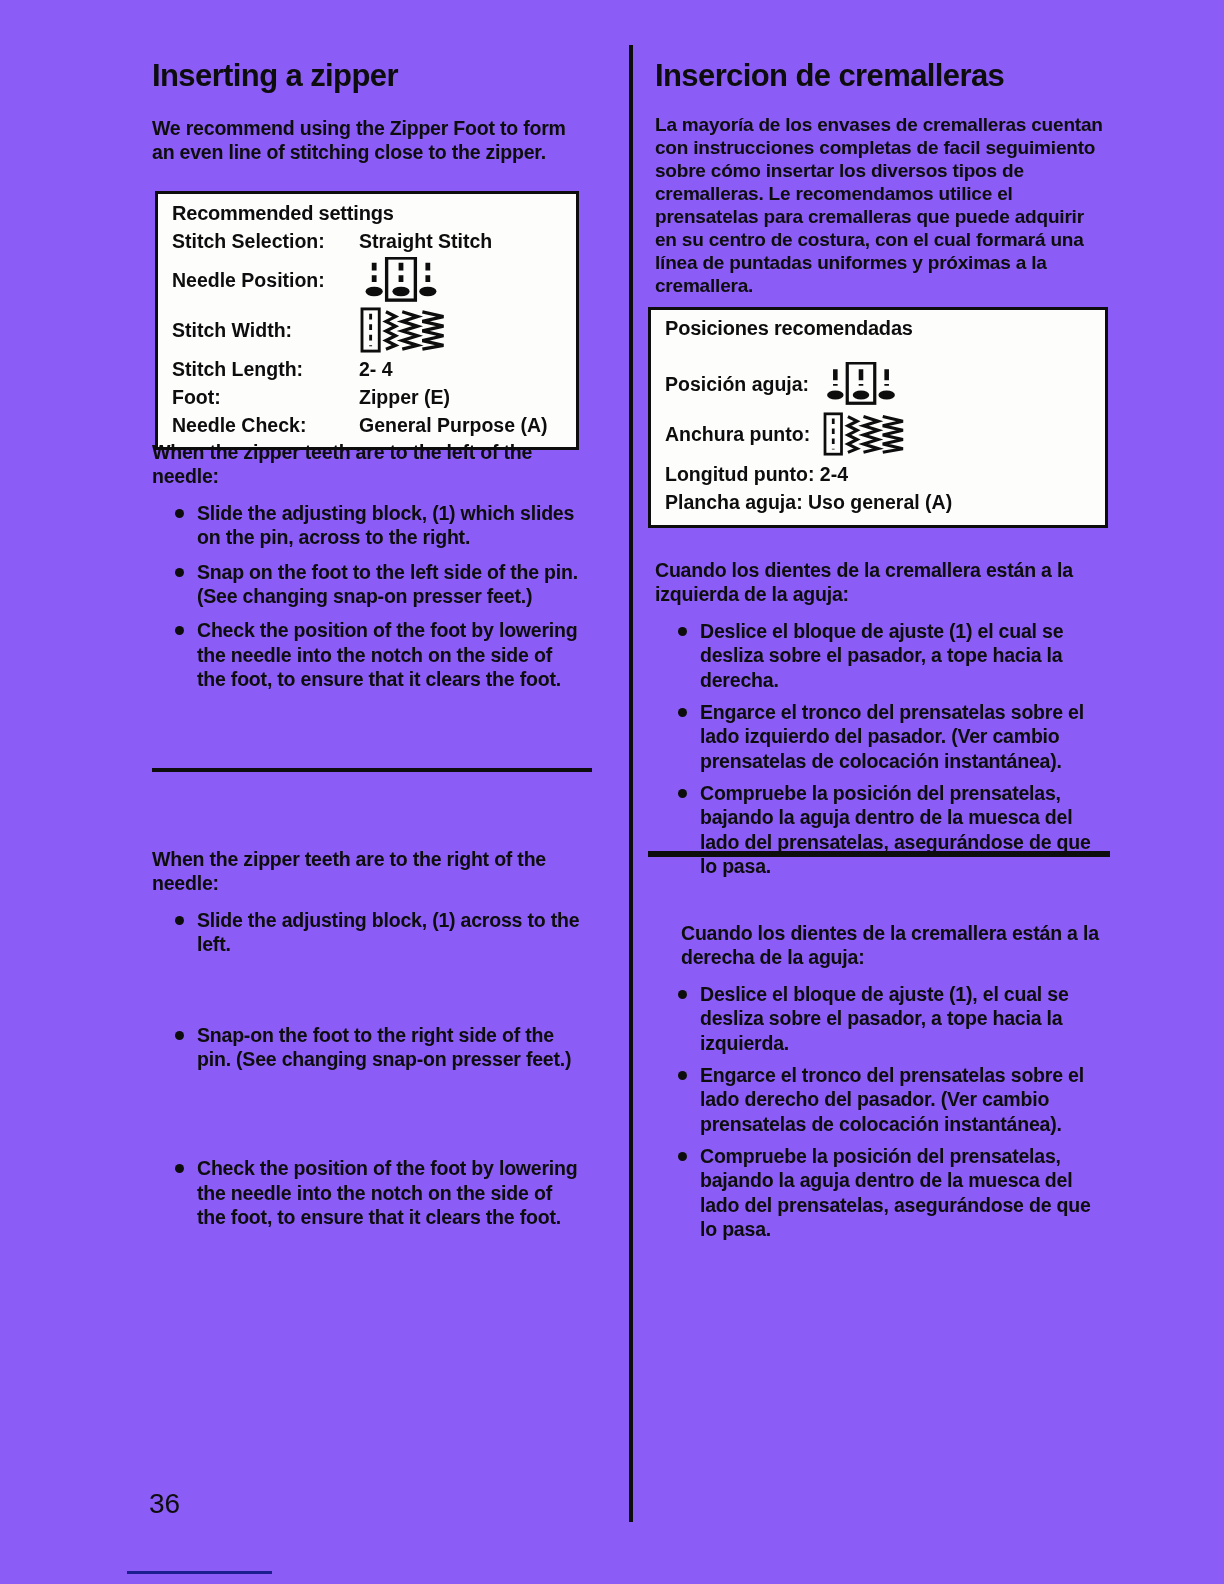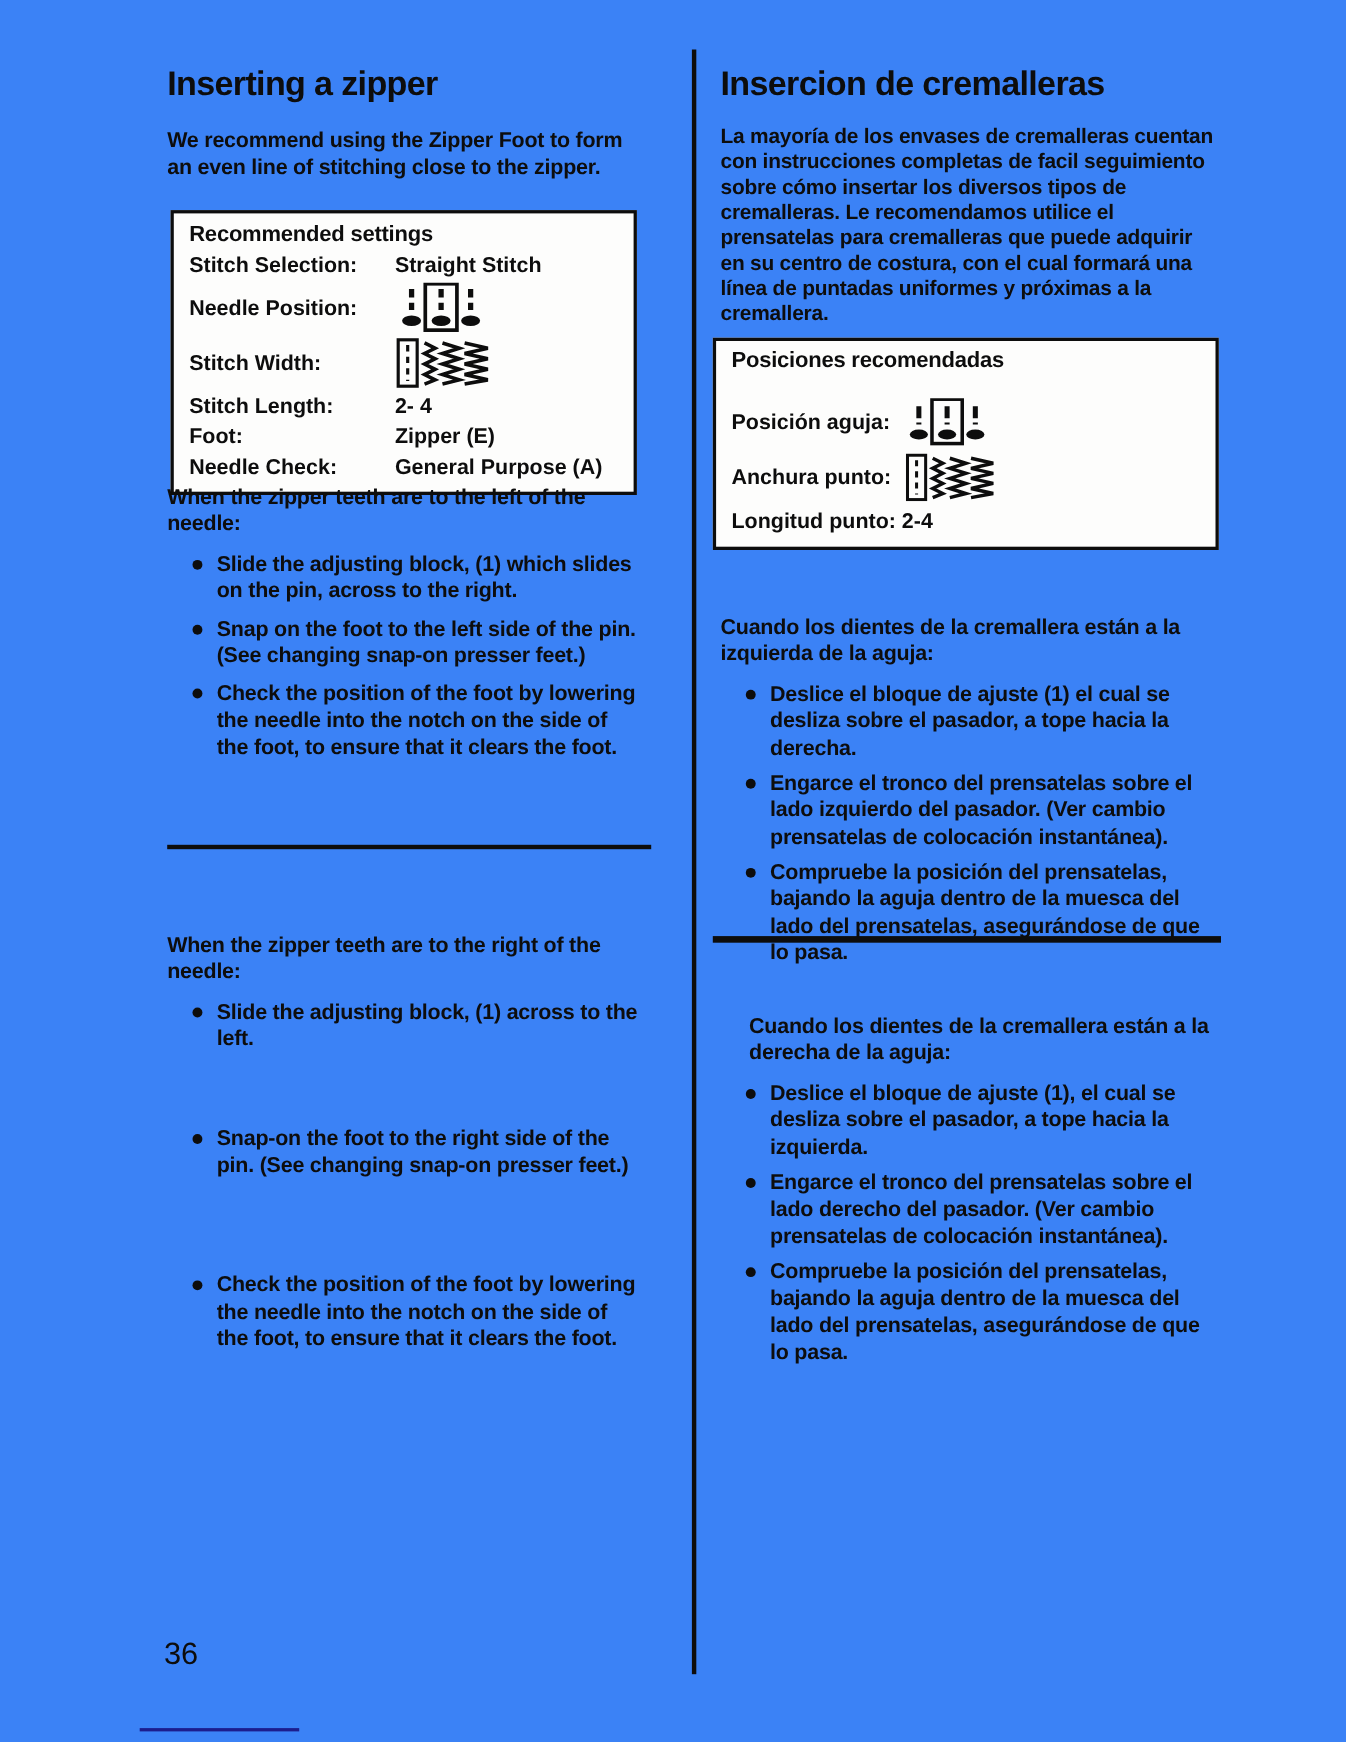--- a/index.html
+++ b/index.html
@@ -1,20 +1,20 @@
 <!DOCTYPE html>
 <html><head>
 <meta charset="utf-8">
 <style>
   * { box-sizing: border-box; }
   html,body { margin:0; padding:0; background:#e8e8e8; }
   .page {
     position:relative;
     width:1224px; height:1584px;
-    background:#3b82f6;
+    background:#8b5cf6;
     color:#0d0d0d;
     font-family:"Liberation Sans", sans-serif;
     overflow:hidden;
   }
   
   .vdivider {
     position:absolute; left:629px; top:45px;
     width:4px; height:1477px; background:#0d0d0d;
   }
   .col { position:absolute; top:0; height:100%; }
@@ -215,20 +215,21 @@
             <rect x="2" y="2" width="18" height="44" fill="none" stroke="#0d0d0d" stroke-width="3"></rect>
             <line x1="11" y1="7" x2="11" y2="41" stroke="#0d0d0d" stroke-width="3" stroke-dasharray="6 5"></line>
             <polyline points="27,5 37,10 27,15 37,20 27,25 37,30 27,35 37,40 27,44" fill="none" stroke="#0d0d0d" stroke-width="3.4"></polyline>
             <polyline points="44,5 60,10 44,15 60,20 44,25 60,30 44,35 60,40 44,44" fill="none" stroke="#0d0d0d" stroke-width="3.4"></polyline>
             <polyline points="65,5 87,10 65,15 87,20 65,25 87,30 65,35 87,40 65,44" fill="none" stroke="#0d0d0d" stroke-width="3.4"></polyline>
           </svg>
         </span>
       </div>
 
       <div class="plain-row" style="margin-top:7px;">Longitud punto: 2-4</div>
+      <div class="plain-row">Plancha aguja: Uso general (A)</div>
     </div>
 
     <div class="sec" style="top:558px;">
       <div class="sec-heading">Cuando los dientes de la cremallera están a la izquierda de la aguja:</div>
       <ul class="bullets">
         <li style="margin-top:8px;">
           <span class="dot"></span>
           <span class="btext">Deslice el bloque de ajuste (1) el cual se desliza sobre el pasador, a tope hacia la derecha.</span>
         </li>
         <li style="margin-top:8px;">

